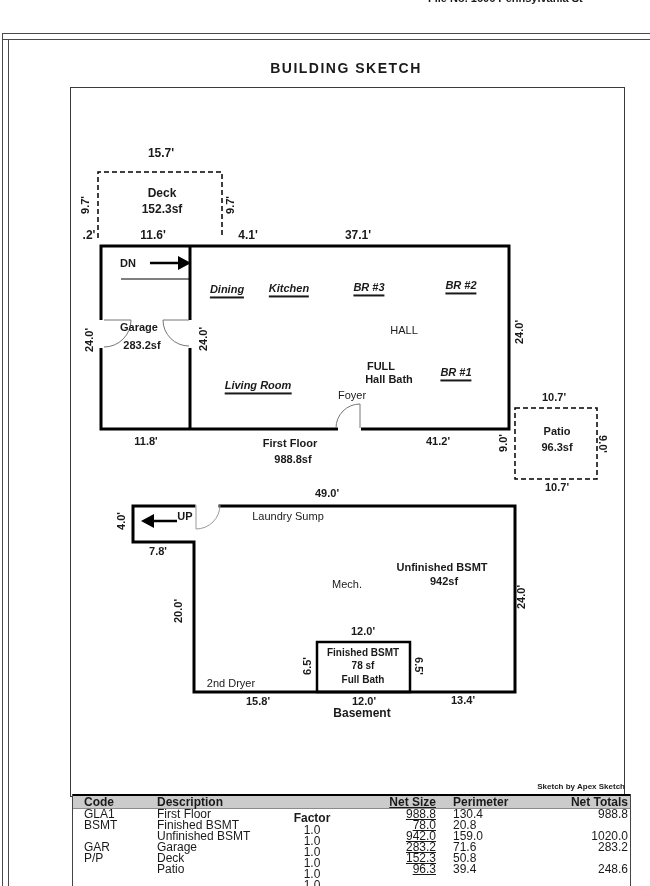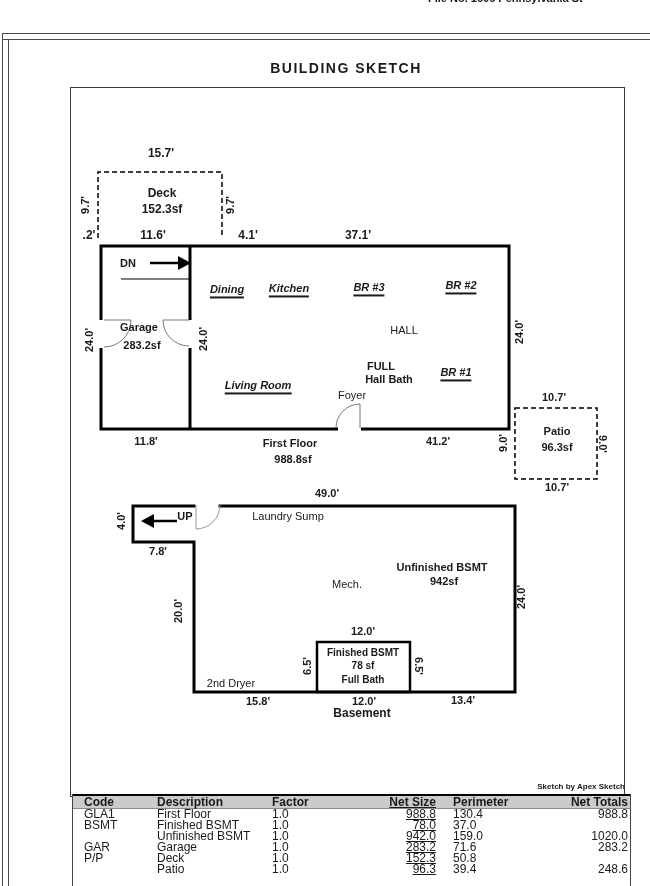--- a/index.html
+++ b/index.html
@@ -29,21 +29,21 @@
   
   .sumtable{position:absolute;left:72px;top:794px;width:557px;height:92px;
     border-left:1px solid #444;border-right:1px solid #444;font-size:12px;}
   .sumtable .topline{position:absolute;left:0;top:0;width:100%;height:2px;background:#000;}
   .trow{position:relative;height:11px;line-height:11px;}
   .thead{position:relative;height:12px;line-height:12px;background:#cbcbcb;
     font-weight:bold;margin-top:2px;border-bottom:1px solid #8a8a8a;}
   .cell{position:absolute;top:0;white-space:nowrap;}
   .c-code{left:11px;}
   .c-desc{left:84px;}
-  .c-factor{left:199px;width:80px;text-align:left;}
+  .c-factor{left:199px;width:80px;text-align:center;margin-top:16px;}
   .c-size{left:283px;width:80px;text-align:right;text-decoration:underline;}
   .c-perim{left:380px;width:80px;text-align:left;}
   .c-tot{left:475px;width:80px;text-align:right;}
 </style>
 </head>
 <body>
 
 <div class="page">
 
   <div class="file-note">File No. 1606 Pennsylvania St</div>
@@ -175,21 +175,21 @@
       <span class="cell c-factor">1.0</span>
       <span class="cell c-size">988.8</span>
       <span class="cell c-perim">130.4</span>
       <span class="cell c-tot">988.8</span>
     </div>
     <div class="trow">
       <span class="cell c-code">BSMT</span>
       <span class="cell c-desc">Finished BSMT</span>
       <span class="cell c-factor">1.0</span>
       <span class="cell c-size">78.0</span>
-      <span class="cell c-perim">37.0</span>
+      <span class="cell c-perim">20.8</span>
       <span class="cell c-tot"></span>
     </div>
     <div class="trow">
       <span class="cell c-code"></span>
       <span class="cell c-desc">Unfinished BSMT</span>
       <span class="cell c-factor">1.0</span>
       <span class="cell c-size">942.0</span>
       <span class="cell c-perim">159.0</span>
       <span class="cell c-tot">1020.0</span>
     </div>

